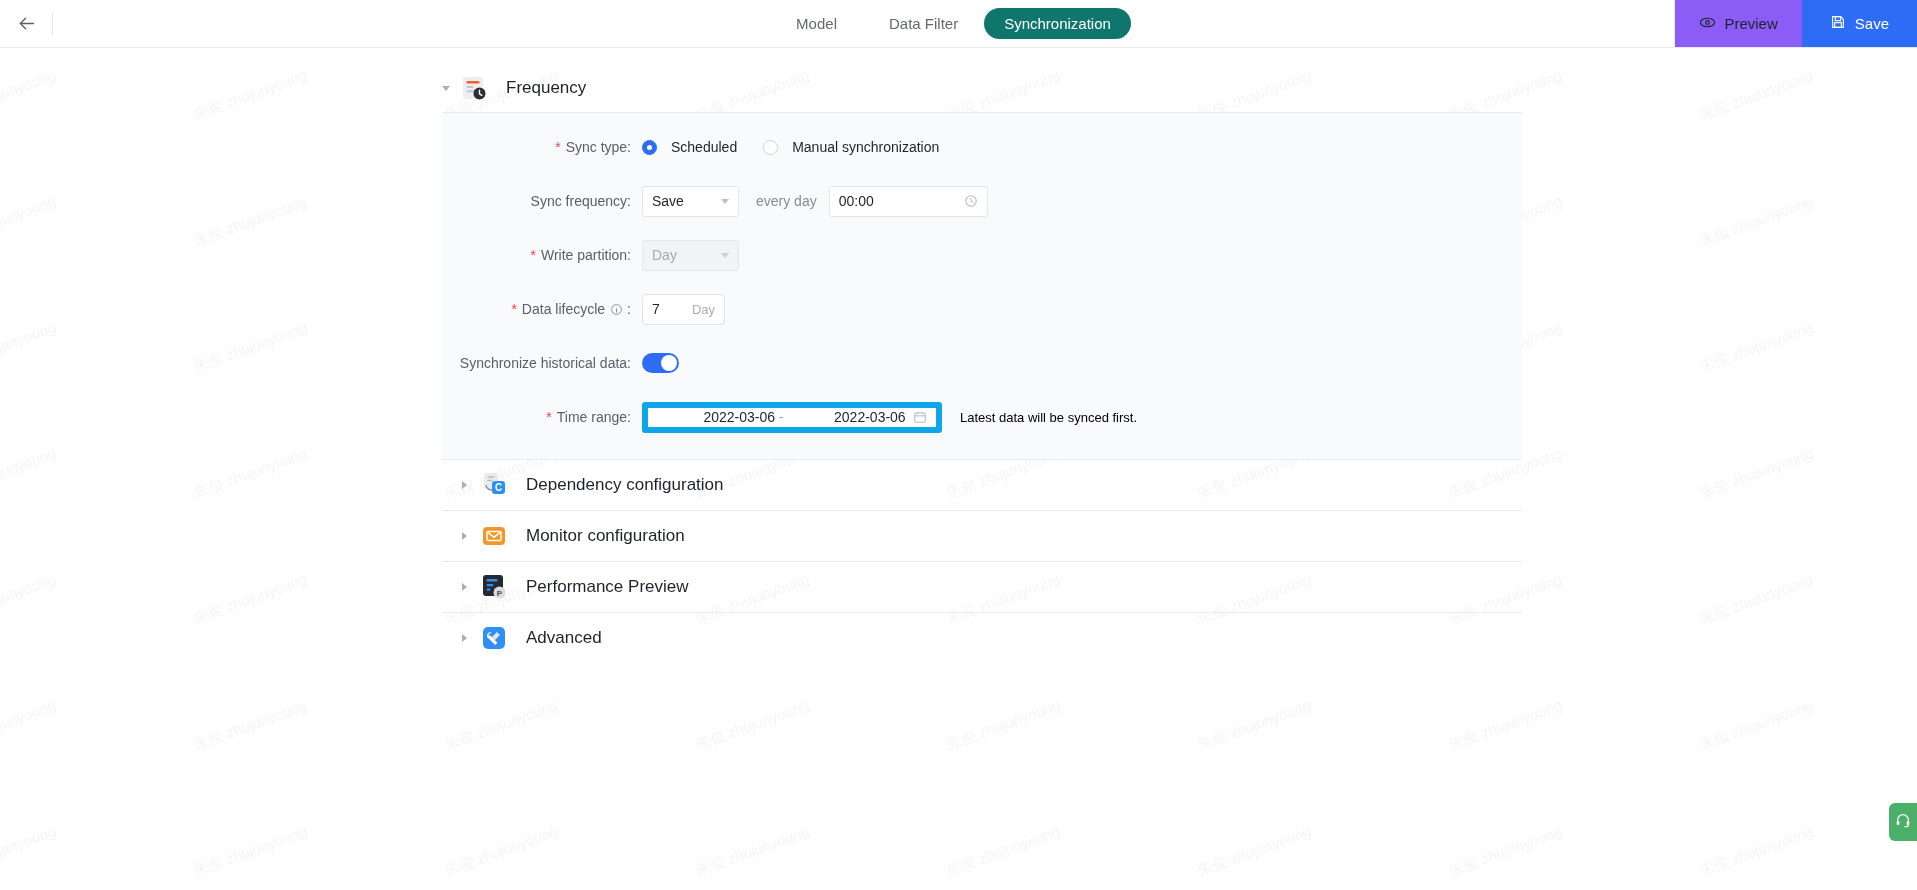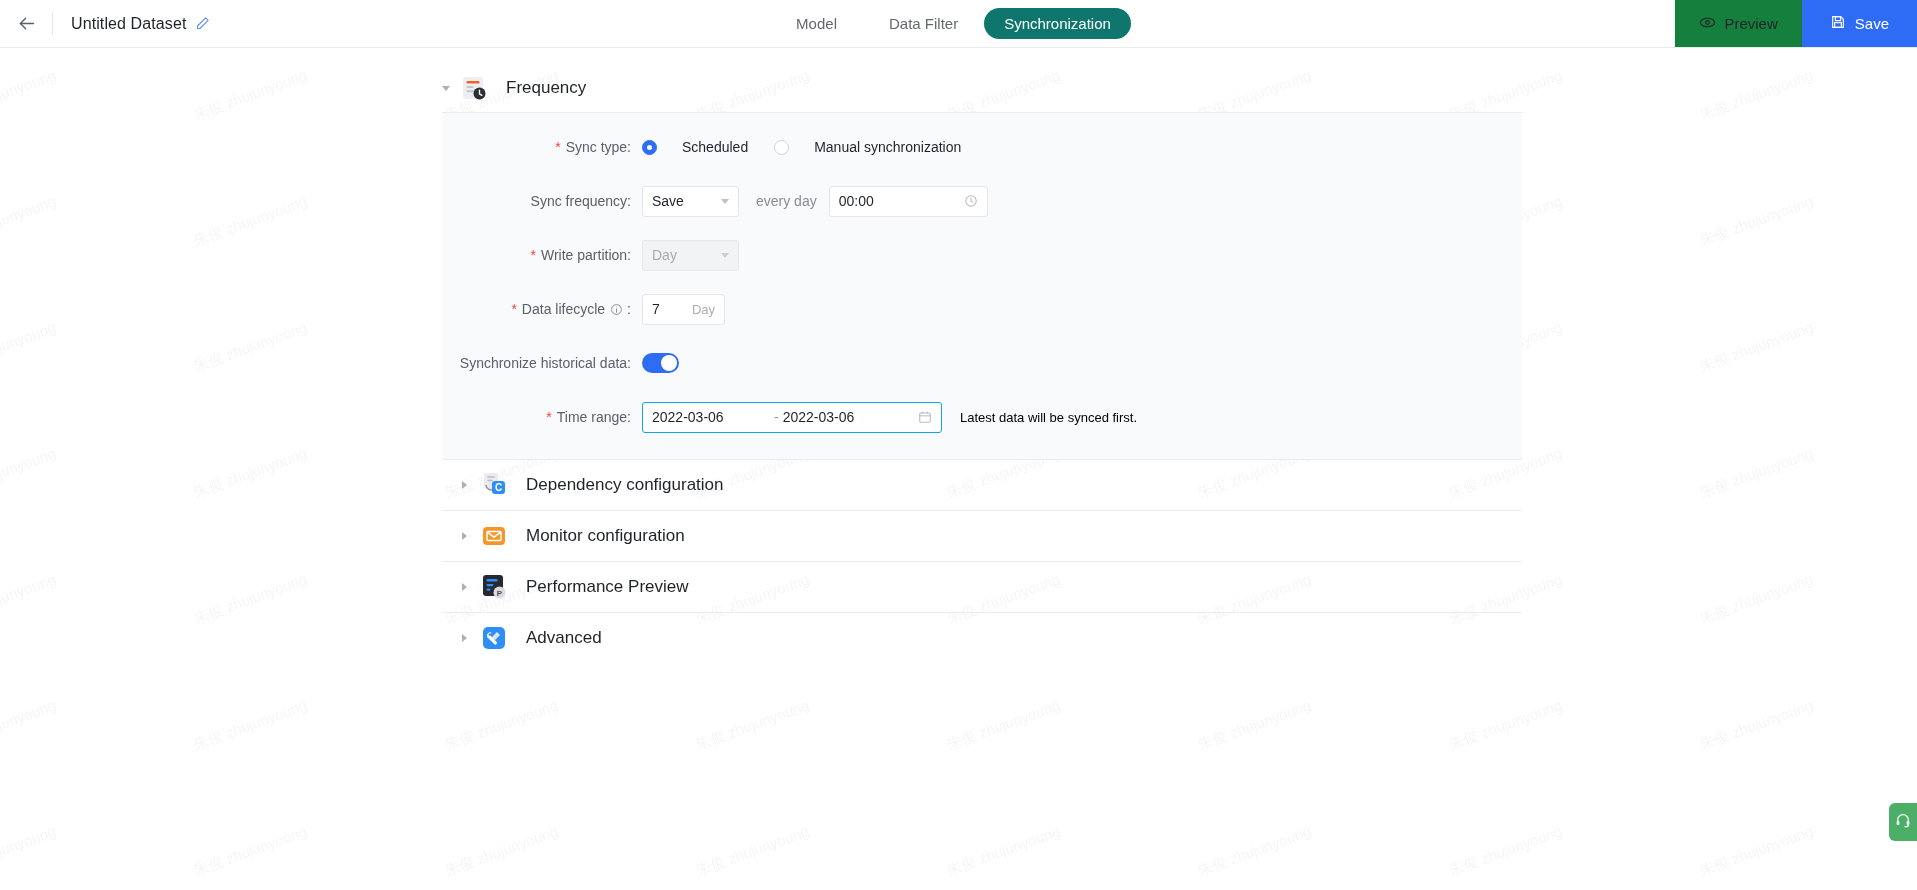--- a/index.html
+++ b/index.html
@@ -67,21 +67,21 @@
     height: 31px;
     padding: 0 20px;
     font-weight: 500;
   }
 
   .topbar-right {
     margin-left: auto; display: flex; align-items: stretch;
   }
   .btn-preview {
     display: flex; align-items: center; gap: 8px;
-    padding: 12px 24px; background: #15803d; color: #1f2329;
+    padding: 12px 24px; background: #8b5cf6; color: #1f2329;
     font-size: 15px; cursor: pointer;
     border-left: 1px solid #eceef1;
   }
   .btn-save {
     display: flex; align-items: center; gap: 9px;
     padding: 0 28px; background: #2f6cf6; color: #ffffff;
     font-size: 15px; font-weight: 500; cursor: pointer;
   }
 
   
@@ -126,21 +126,21 @@
   .form-label {
     width: 200px; text-align: right;
     font-size: 14px; color: #5b6068;
     padding-right: 11px;
     display: flex; align-items: center; justify-content: flex-end; gap: 2px;
   }
   .req { color: #f53f3f; margin-right: 3px; font-size: 14px; line-height: 1;}
   .info-icon { margin: 0 2px 0 3px; display:inline-flex; }
 
   .radio-group { display: flex; align-items: center; gap: 26px; }
-  .radio { display: flex; align-items: center; gap: 25px; cursor: pointer; }
+  .radio { display: flex; align-items: center; gap: 14px; cursor: pointer; }
   .radio .dot {
     width: 15px; height: 15px; border-radius: 50%;
     border: 1px solid #d0d3d9; background: #fff;
     display: flex; align-items: center; justify-content: center;
   }
   .radio.checked .dot {
     background: #2f6cf6; border-color: #2f6cf6;
   }
   .radio.checked .dot::after {
     content: ""; width: 5px; height: 5px; border-radius: 50%; background: #fff;
@@ -183,23 +183,23 @@
     width: 37px; height: 20px; border-radius: 10px;
     background: #2f6cf6; position: relative; cursor: pointer;
   }
   .toggle::after {
     content: ""; position: absolute; top: 2px; right: 2px;
     width: 16px; height: 16px; border-radius: 50%; background: #fff;
   }
 
   .range-input {
     width: 300px; height: 31px; background: #fff;
-    border: 1px solid #0ea5e9; border-radius: 3px;
+    border: 6px solid #0ea5e9; border-radius: 3px;
     display: flex; align-items: center; padding: 0 9px;
-    font-size: 14px; color: #1f2329; cursor: text;
+    font-size: 14px; color: #1f2329; cursor: text; text-align: right;
   }
   .range-input .date { width: 118px; }
   .range-input .dash { color: #9aa0a8; margin: 0 4px; }
   .range-input .cal { margin-left: auto; display: flex; }
   .hint { font-size: 13px; color: #000000; margin-left: 18px; }
 
   
   .collapsed-row {
     margin-left: 418px; width: 1080px;
     border-bottom: 1px solid #eaecf1;
@@ -285,28 +285,20 @@
     <span>
       <svg width="21" height="21" viewBox="0 0 24 24" fill="none" stroke="#5b6068" stroke-width="1.6" stroke-linecap="round" stroke-linejoin="round">
         <line x1="20" y1="12" x2="5" y2="12"></line>
           <polyline points="11 18 5 12 11 6"></polyline>
       </svg>
     </span>
   </div>
 
   <div class="title-sep"></div>
 
-  <div class="title-wrap">
-    <span class="doc-title">Untitled Dataset</span>
-    <span class="edit-icon">
-      <svg width="15" height="15" viewBox="0 0 24 24" fill="none" stroke="#5b8df6" stroke-width="1.7" stroke-linecap="round" stroke-linejoin="round">
-        <path d="M17 3l4 4L8 20H4v-4L17 3z"></path>
-      </svg>
-    </span>
-  </div>
 
   <div class="tabs">
     <div class="tab">Model</div>
     <div class="tab">Data Filter</div>
     <div class="tab active">Synchronization</div>
   </div>
 
   <div class="topbar-right">
     <div class="btn-preview">
       <span>

